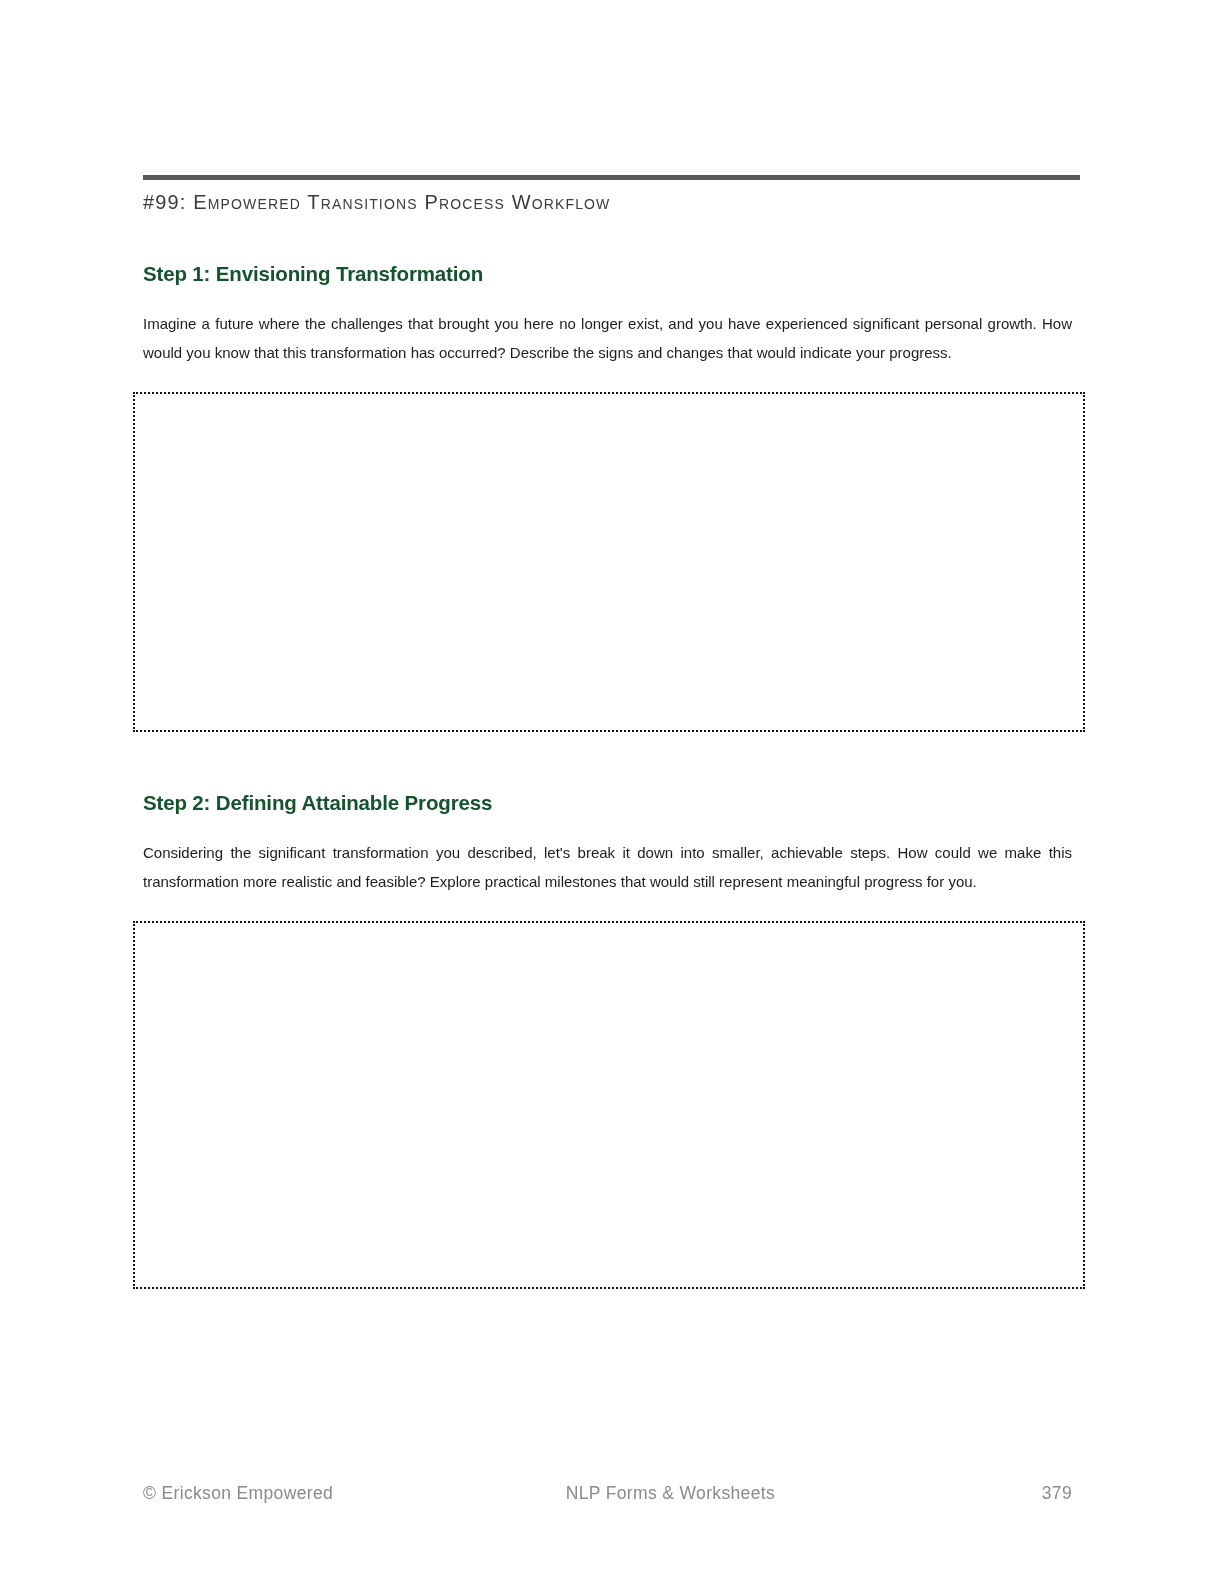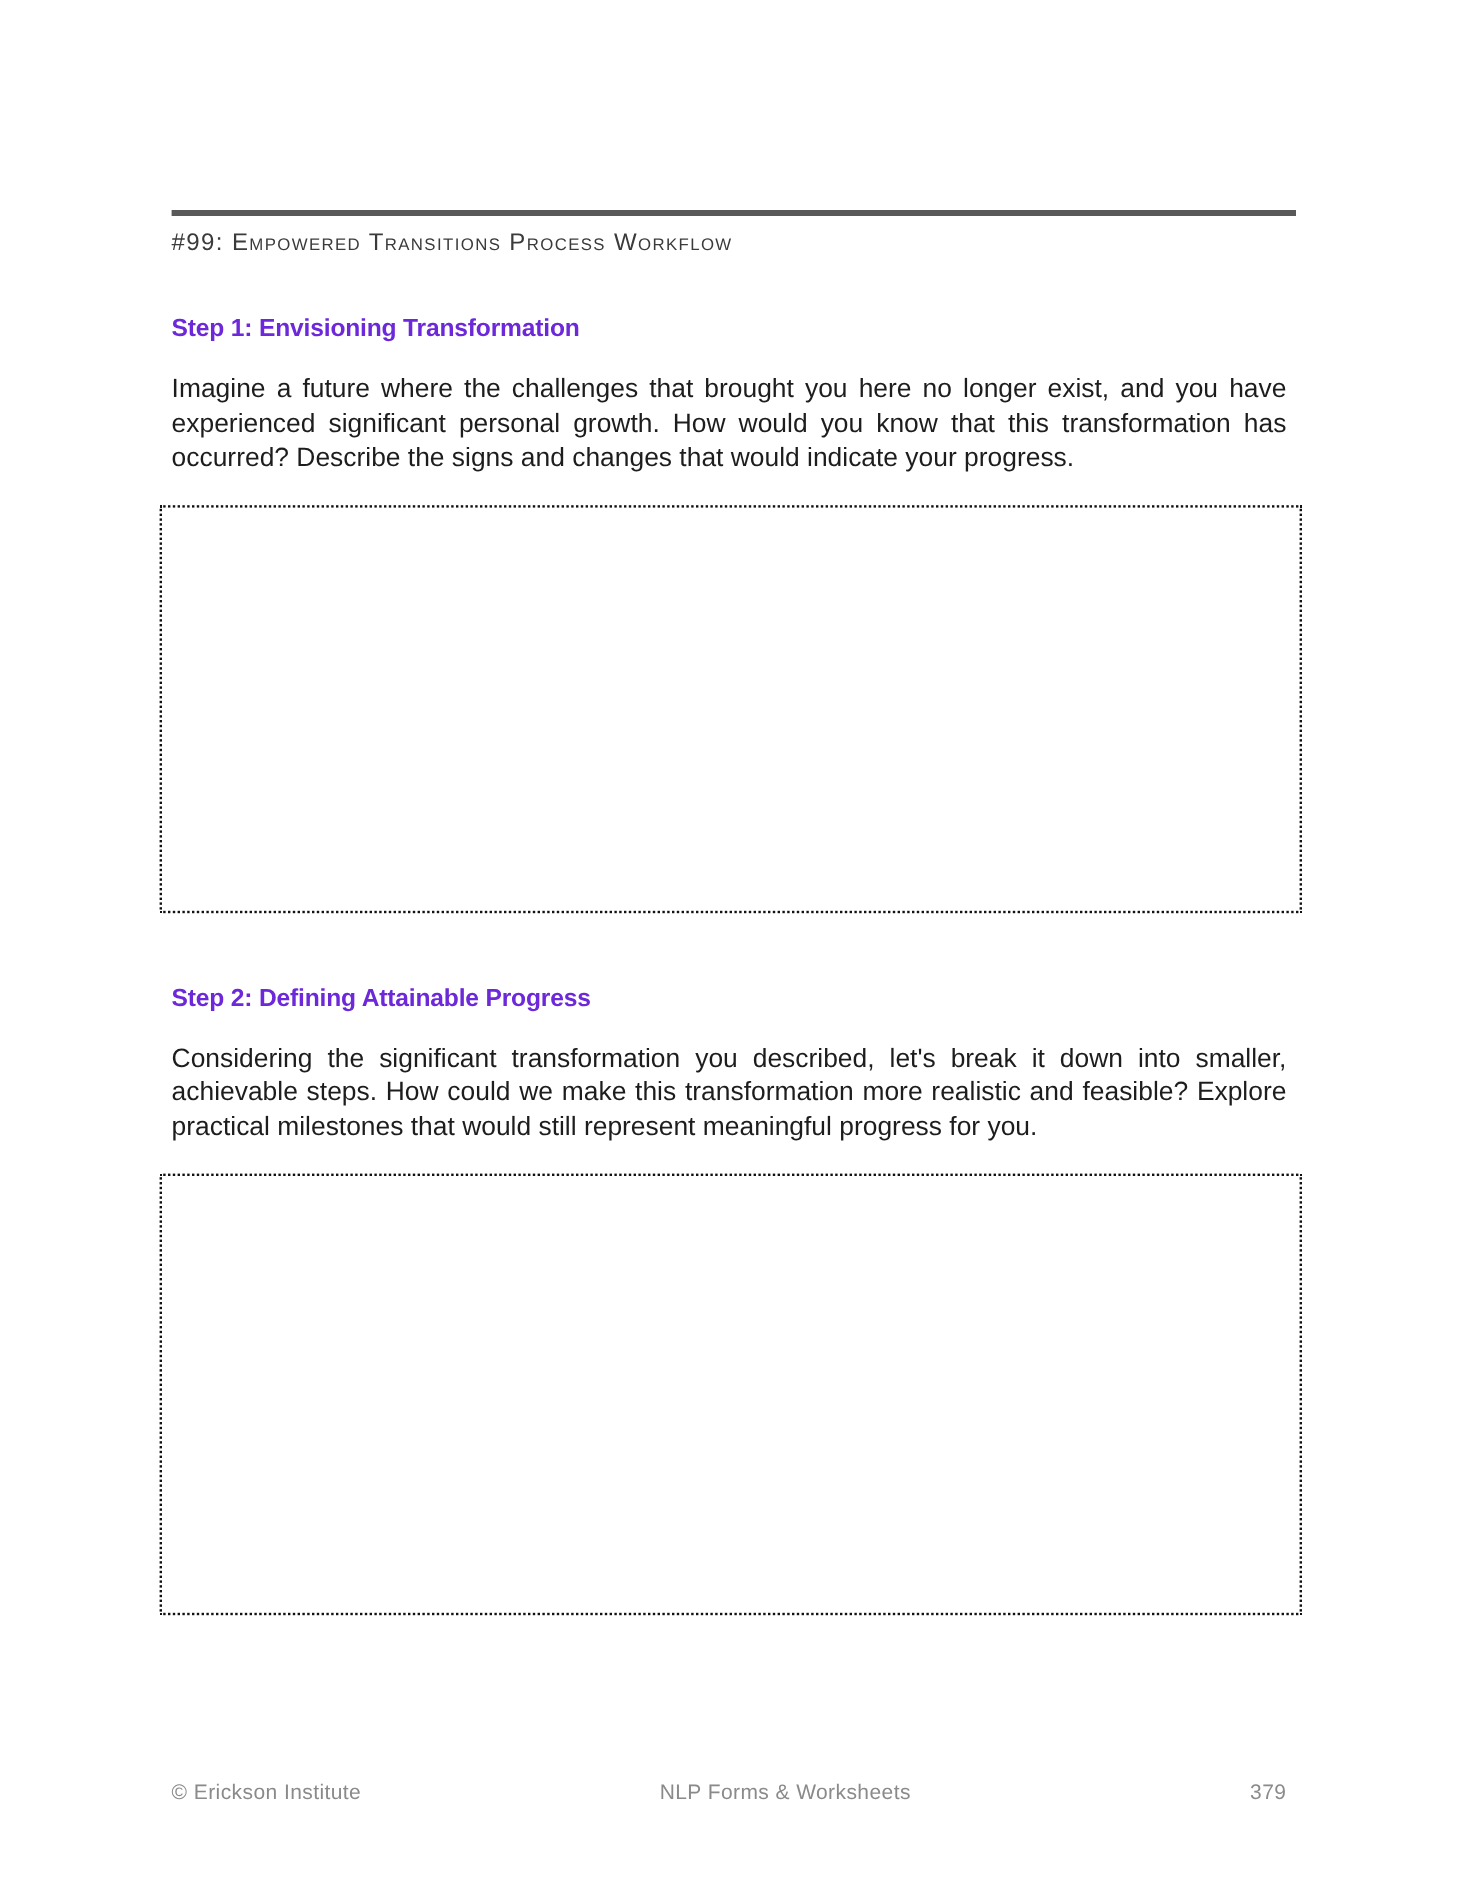--- a/index.html
+++ b/index.html
@@ -49,29 +49,29 @@
     position: absolute;
     left: 143px;
     top: 262px;
     width: 929px;
   }
 
   .step-heading {
     font-family: "Liberation Sans", sans-serif;
     font-size: 20.5px;
     font-weight: bold;
-    color: #6d28d9;
+    color: #14532d;
     letter-spacing: -0.15px;
     margin: 0;
     padding: 0;
   }
 
   .step-body {
     font-family: "Liberation Sans", sans-serif;
-    font-size: 22px;
+    font-size: 15px;
     line-height: 28.5px;
     color: #1d1d1d;
     text-align: justify;
     text-justify: inter-word;
     margin: 0;
     padding: 0;
   }
 
   .answer-box {
     border: 2px dotted #111111;
@@ -135,18 +135,18 @@
       <div class="step-heading">Step 2: Defining Attainable Progress</div>
       <div class="gap-heading-to-body"></div>
       <div class="step-body">Considering the significant transformation you described, let's break it down into smaller, achievable steps. How could we make this transformation more realistic and feasible? Explore practical milestones that would still represent meaningful progress for you.</div>
       <div class="gap-body-to-box"></div>
       <div class="answer-box box-2"></div>
     </div>
 
   </div>
 
   <div class="footer">
-    <div class="footer-left">© Erickson Institute</div>
+    <div class="footer-left">© Erickson Empowered</div>
     <div class="footer-center">NLP Forms &amp; Worksheets</div>
     <div class="footer-right">379</div>
   </div>
 
 </div>
 
 </body></html>

